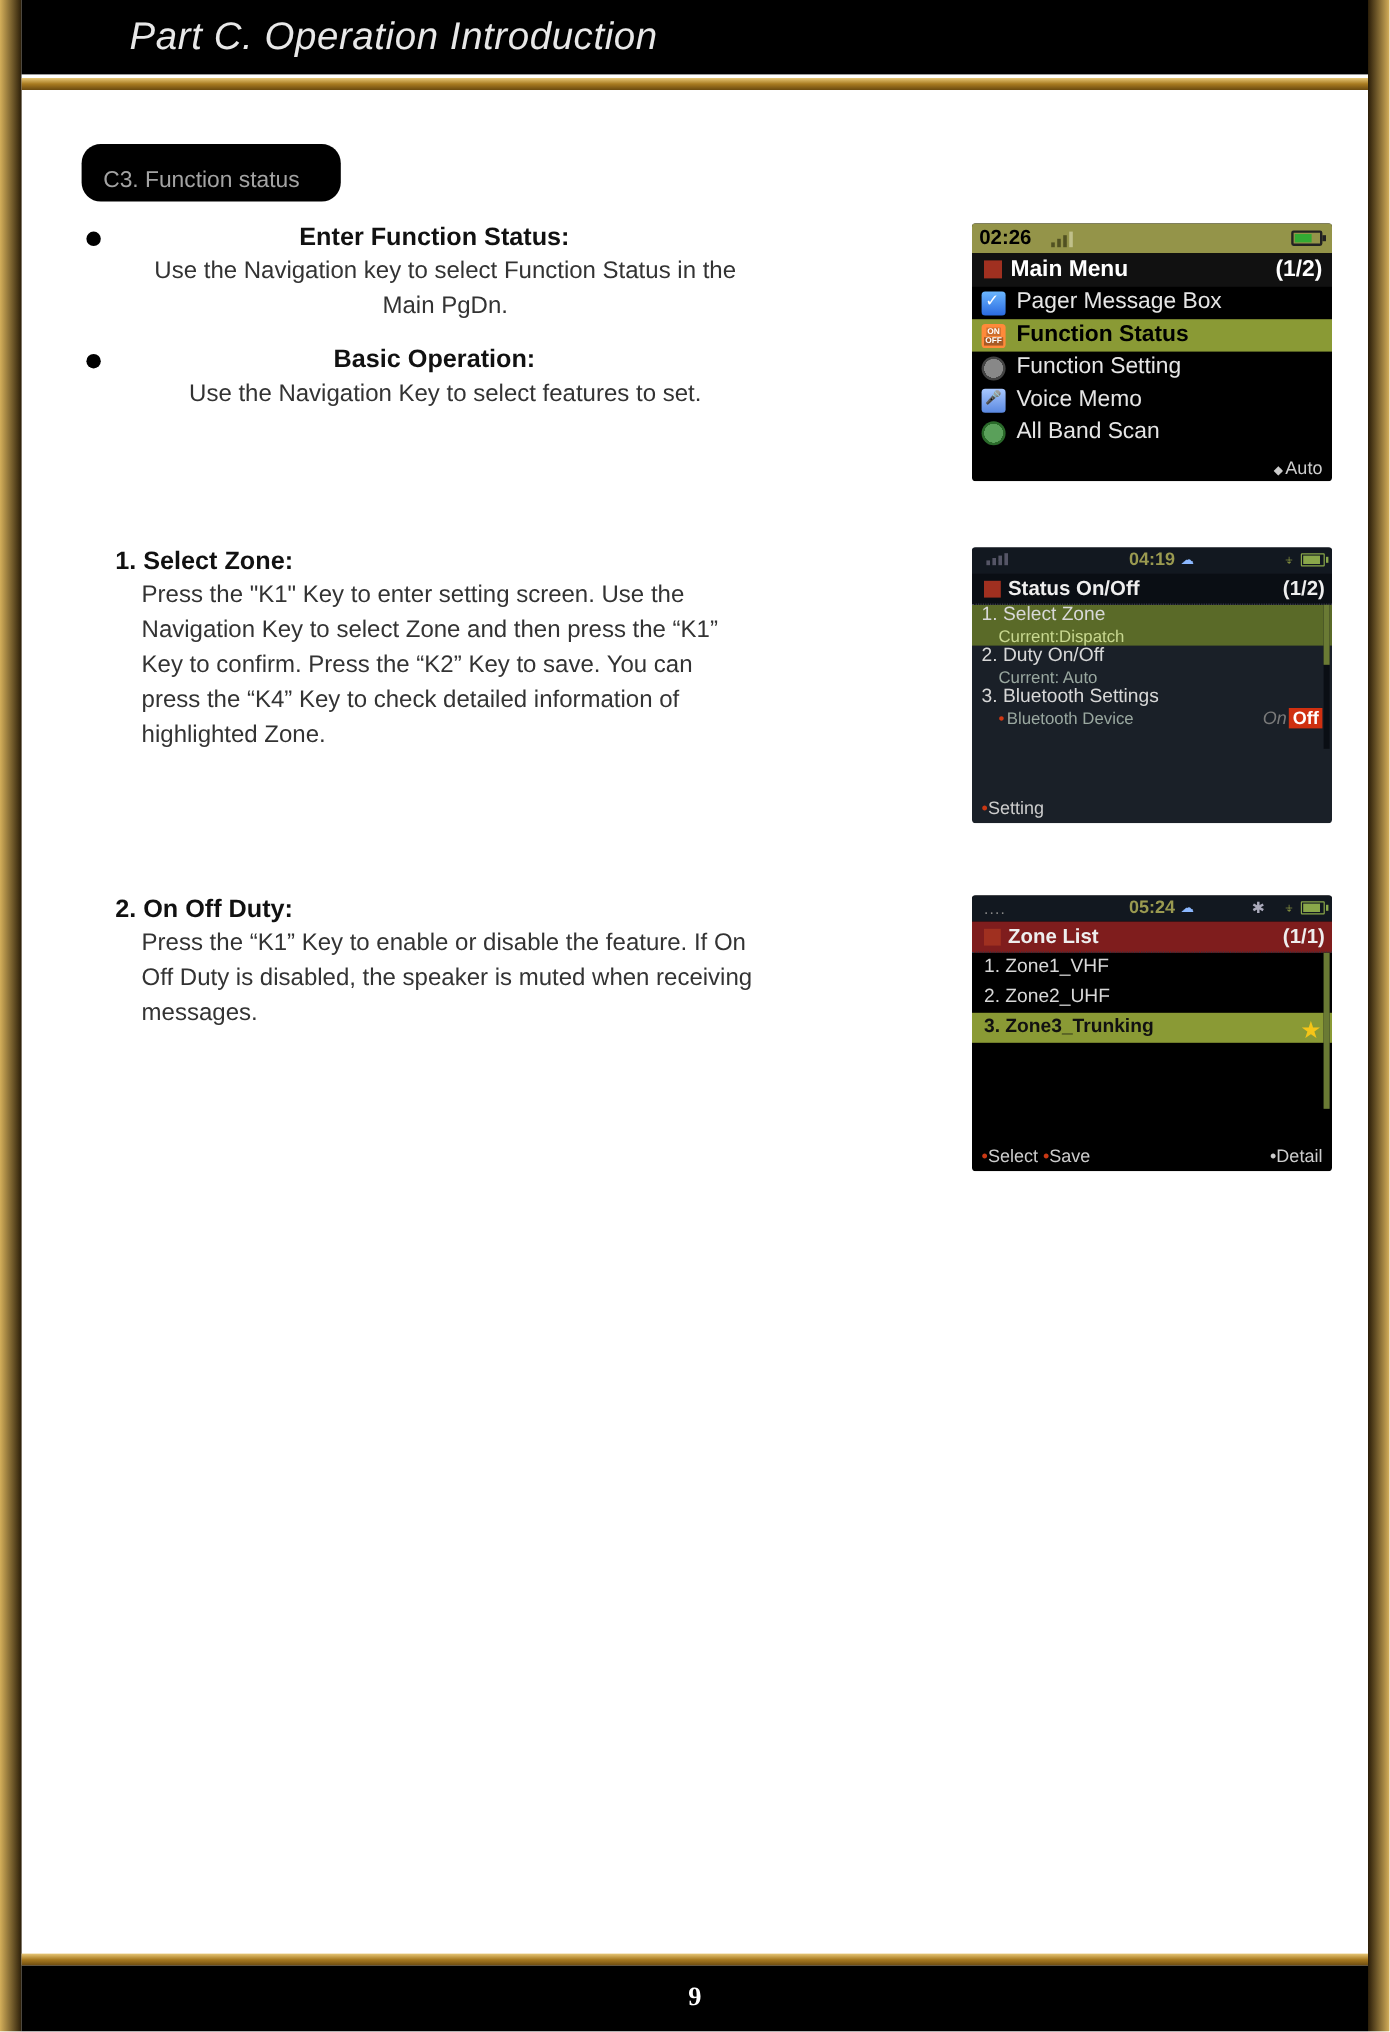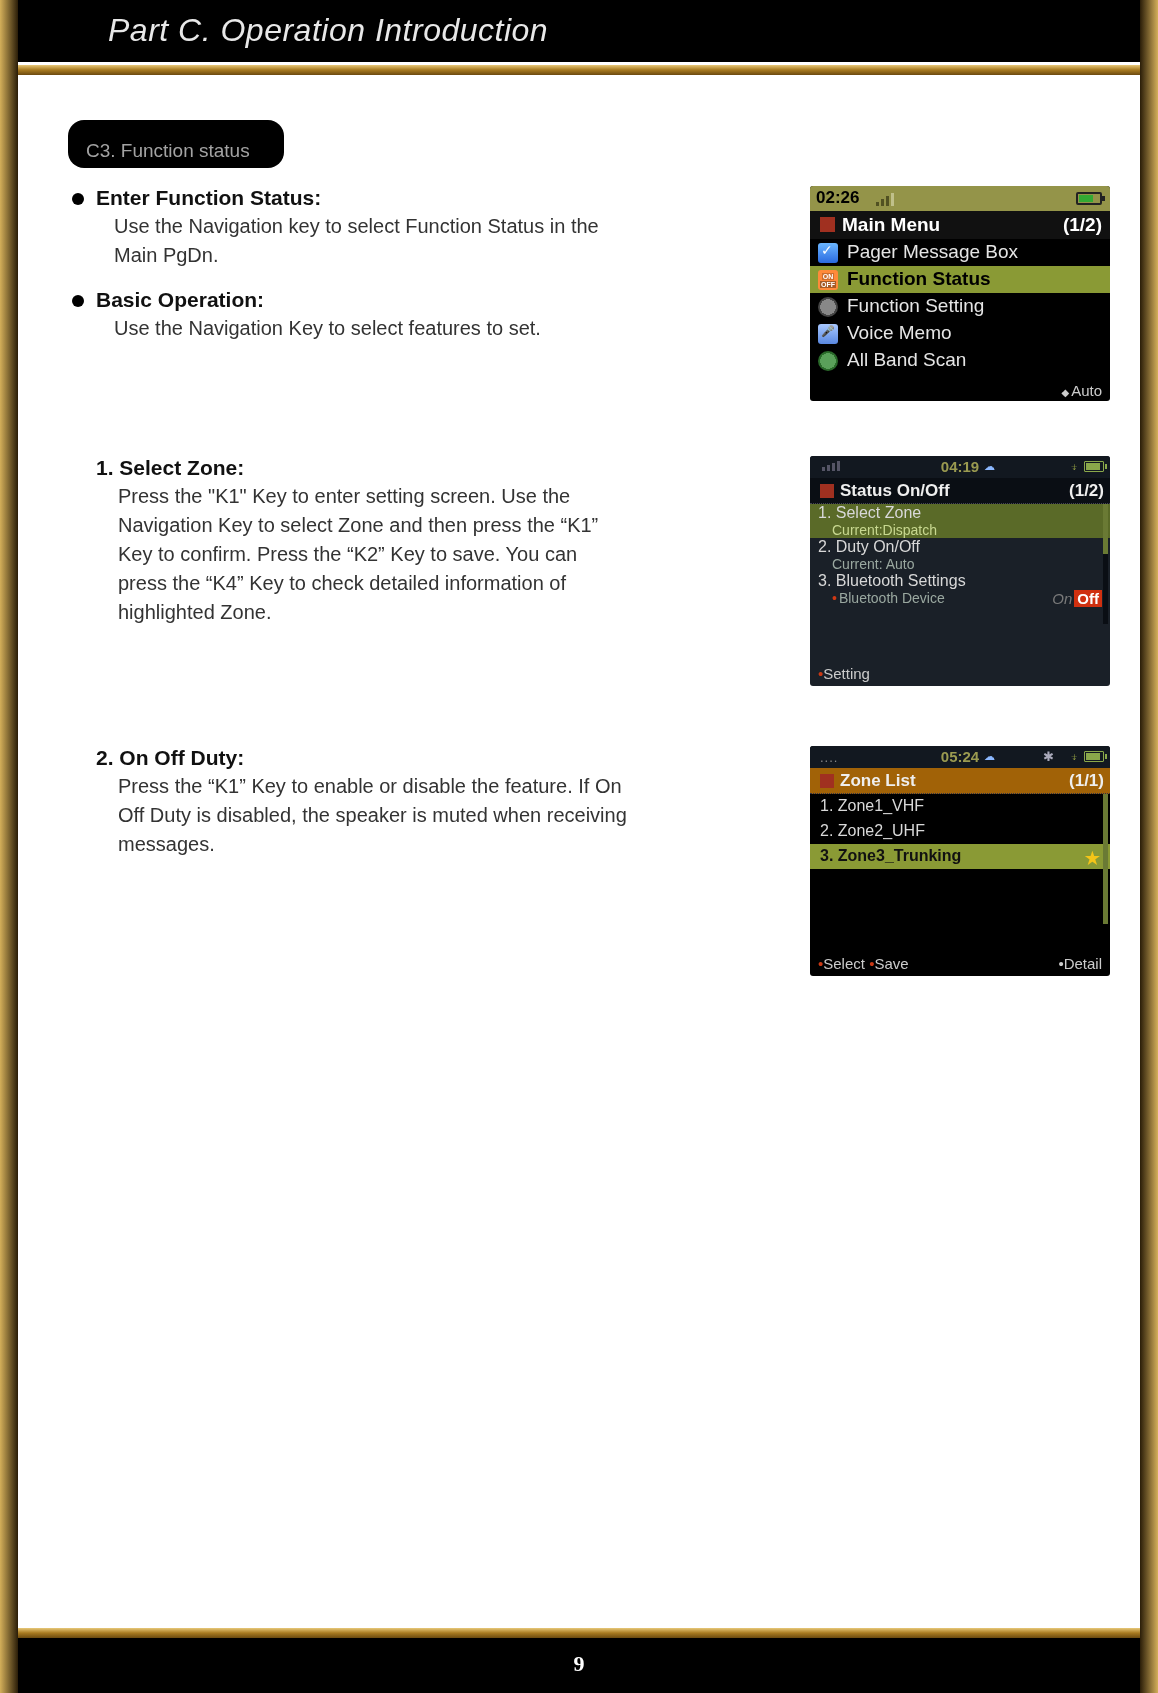--- a/index.html
+++ b/index.html
@@ -57,21 +57,21 @@
     background: #000; color: #a3a3a3;
     border-radius: 16px;
     padding: 20px 34px 6px 18px;
     font-size: 19px;
     margin-bottom: 18px;
   }
 
   .col-left { width: 560px; float: left; }
   .col-right { width: 300px; float: right; }
 
-  .bullet-block { margin-left: 28px; margin-bottom: 18px; }
+  .bullet-block { margin-left: 28px; margin-bottom: 18px; text-align: center; }
   .bullet-head { font-weight: bold; font-size: 21px; color:#111; position:relative;}
   .bullet-head::before{
     content:""; position:absolute; left:-24px; top:7px;
     width:12px; height:12px; background:#000; border-radius:50%;
   }
   .bullet-body { font-size: 20px; color:#333; line-height: 1.45; margin-left: 18px; margin-top: 2px;}
 
   .num-block { margin-left: 28px; margin-bottom: 18px; }
   .num-head { font-weight:bold; font-size:21px; color:#111;}
   .num-body { font-size:20px; color:#333; line-height:1.45; margin-left:22px; margin-top:2px;}
@@ -156,21 +156,21 @@
   .s3{ height:230px; position:relative; background:#000;}
   .s3 .statusbar{ height:22px; background:#121820; position:relative;}
   .s3 .statusbar .dots{ position:absolute; left:10px; top:4px; color:#888; font-size:13px; letter-spacing:1px;}
   .s3 .statusbar .time{ position:absolute; left:50%; transform:translateX(-50%); top:2px; color:#9a9a50; font-size:15px; font-weight:bold;}
   .s3 .statusbar .cloud{ position:absolute; left:58%; top:4px; color:#8cb8ff; font-size:11px;}
   .s3 .statusbar .bt{ position:absolute; right:56px; top:3px; color:#aab; font-size:13px;}
   .s3 .statusbar .ant{ position:absolute; right:32px; top:3px; color:#aab84a; font-size:13px;}
   .s3 .statusbar .batt{ position:absolute; right:6px; top:5px; width:20px; height:11px; border:1px solid #8aa84a; border-radius:1px;}
   .s3 .statusbar .batt::after{content:"";position:absolute;right:-4px;top:2px;width:2px;height:5px;background:#8aa84a;}
   .s3 .statusbar .batt .fill{position:absolute; left:1px; top:1px; width:14px; height:7px; background:#8aa84a;}
-  .s3 .titlebar{ background:#a16207; height:26px; color:#eee; font-size:17px; font-weight:600; position:relative; border-bottom:1px dotted #334;}
+  .s3 .titlebar{ background:#7f1d1d; height:26px; color:#eee; font-size:17px; font-weight:600; position:relative; border-bottom:1px dotted #334;}
   .s3 .titlebar .sq{position:absolute; left:10px; top:6px; width:14px; height:14px; background:#a03020;}
   .s3 .titlebar .lbl{position:absolute; left:30px; top:3px;}
   .s3 .titlebar .pg{position:absolute; right:6px; top:3px;}
   .s3 .li{ height:25px; color:#d8d8d8; font-size:16px; position:relative; padding-left:10px; line-height:24px;}
   .s3 .li.sel{ background:#8a9a35; color:#111; font-weight:bold;}
   .s3 .li .star{ position:absolute; right:10px; top:3px; color:#f5c518; font-size:17px;}
   .s3 .scroll{ position:absolute; right:2px; top:48px; width:5px; height:130px; background:#0a0e14;}
   .s3 .scroll .thumb{ position:absolute; top:0; width:5px; height:130px; background:#6a7a34;}
   .s3 .footer{ position:absolute; bottom:4px; left:8px; right:8px; color:#ccc; font-size:15px;}
   .s3 .footer .dot{ color:#c93814;}

